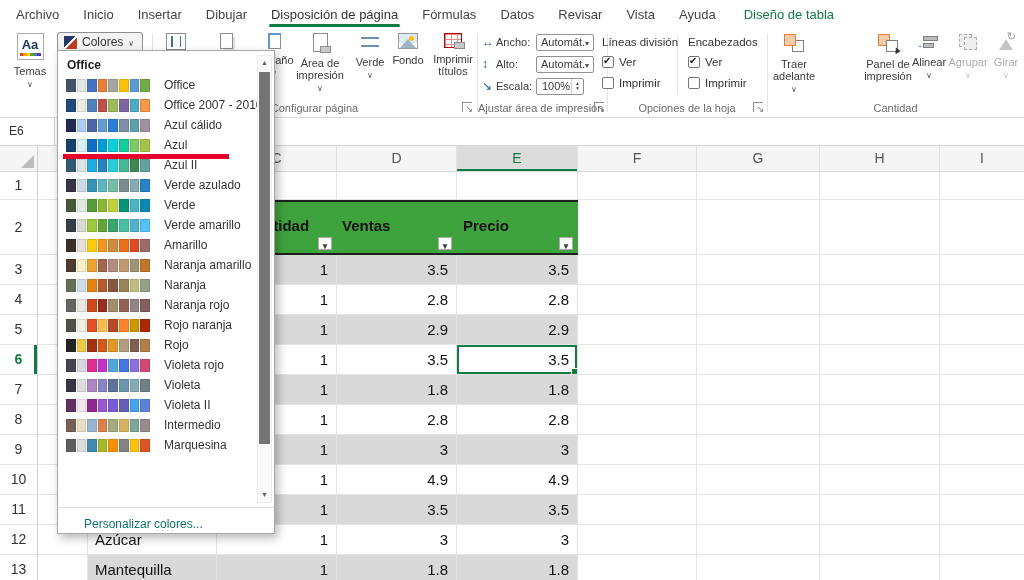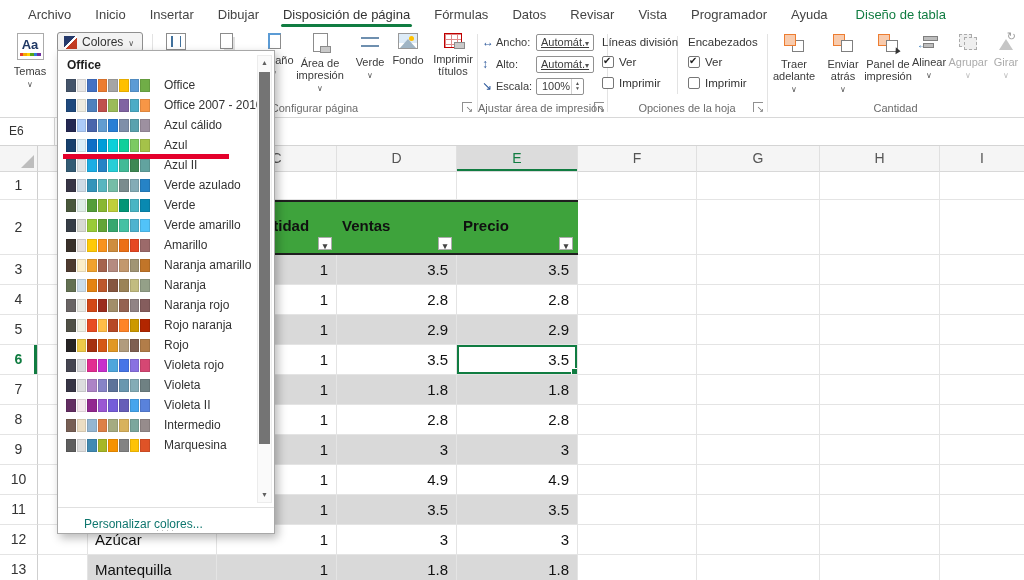--- a/index.html
+++ b/index.html
@@ -2,21 +2,21 @@
 <html><head>
 <meta charset="utf-8">
 <style>
   * { margin:0; padding:0; box-sizing:border-box; }
   body { background:#888; font-family:"Liberation Sans", sans-serif; }
   .app { position:relative; width:1024px; height:580px; background:#fff; overflow:hidden;
          font-family:"Liberation Sans", sans-serif; color:#333; }
 
   
   .menubar { position:absolute; left:0; top:0; width:100%; height:28px; background:#fff;
-             display:flex; align-items:stretch; padding-left:16px; font-size:13px; color:#444; }
+             display:flex; align-items:stretch; padding-left:4px; font-size:13px; color:#444; }
   .menu-tab { padding:0 12px; display:flex; align-items:center; position:relative; cursor:default; white-space:nowrap; }
   .menu-tab.active { color:#333; }
   .menu-tab.active::after { content:""; position:absolute; left:10px; right:10px; bottom:1px; height:3px;
                             background:#107C41; border-radius:2px; }
   .menu-tab.contextual { color:#107C41; margin-left:4px; }
 
   
   .ribbon { position:absolute; left:0; top:28px; width:100%; height:90px; background:#fff;
             border-bottom:1px solid #D8D8D8; }
   .rsep { position:absolute; top:6px; height:78px; width:1px; background:#E3E3E3; }
@@ -60,21 +60,21 @@
   .icon-fondo::after { content:""; position:absolute; bottom:0; left:1px; border-left:8px solid transparent; border-right:8px solid transparent; border-bottom:9px solid #9FB4C4; }
   .icon-titulos { width:18px; height:15px; border:1px solid #C00000; position:relative; background:#fff;
      background-image:linear-gradient(#E08A8A 1px,transparent 1px),linear-gradient(90deg,#E08A8A 1px,transparent 1px);
      background-size:6px 5px; }
 
   
   .fit-row { position:absolute; left:482px; height:18px; display:flex; align-items:center; font-size:11px; color:#3b3b3b; }
   .fit-icon { color:#2B579A; font-size:12px; width:14px; }
   .fit-label { width:40px; }
   .combo { width:58px; height:17px; border:1px solid #919191; border-radius:2px; background:#fff;
-           display:flex; align-items:center; justify-content:space-between; padding:0 4px; font-size:11px;text-decoration:underline; }
+           display:flex; align-items:center; justify-content:space-between; padding:0 4px; font-size:11px; }
   .combo .caret::before { content:"▾"; font-size:8px; color:#555; }
   .spin { width:48px; height:17px; border:1px solid #919191; border-radius:2px; background:#fff;
           display:flex; align-items:center; font-size:11px; position:relative; padding-left:5px; }
   .spin .arrows { position:absolute; right:0; top:0; bottom:0; width:12px; border-left:1px solid #D0D0D0;
                   display:flex; flex-direction:column; align-items:center; justify-content:center; font-size:5px; color:#555; line-height:5px; }
 
   
   .opt-col { position:absolute; font-size:11.5px; color:#333; }
   .opt-title { margin-bottom:8px; }
   .cb-row { display:flex; align-items:center; gap:5px; margin-bottom:9px; }
@@ -179,21 +179,20 @@
       <div class="menu-tab active">Disposición de página</div>
 
       <div class="menu-tab">Fórmulas</div>
 
       <div class="menu-tab">Datos</div>
 
       <div class="menu-tab">Revisar</div>
 
       <div class="menu-tab">Vista</div>
 
-      <div class="menu-tab">Programador</div>
 
       <div class="menu-tab">Ayuda</div>
 
       <div class="menu-tab contextual">Diseño de tabla</div>
     </div>
 
   <div class="ribbon">
     <div class="rsep" style="left:152px"></div>
     <div class="rsep" style="left:477px"></div>
     <div class="rsep" style="left:607px"></div>
@@ -309,28 +308,20 @@
     </div>
     <div class="rgroup-label" style="left:607px; width:160px">Opciones de la hoja</div>
     <div class="launcher" style="left:753px"></div>
 
     <div class="big-btn" style="left:768px; width:52px">
       <span class="icon-overlap">
         <span class="sq-orange front pos-tl"></span>
           <span class="sq-white back pos-br"></span>
       </span>
       <span class="lbl">Traer adelante</span>
-      <span class="chev"></span>
-    </div>
-    <div class="big-btn" style="left:822px; width:42px">
-      <span class="icon-overlap">
-        <span class="sq-orange back pos-tl"></span>
-          <span class="sq-white front pos-br"></span>
-      </span>
-      <span class="lbl">Enviar atrás</span>
       <span class="chev"></span>
     </div>
     <div class="big-btn" style="left:864px; width:48px">
       <span class="icon-overlap">
         <span class="sq-orange back pos-tl"></span>
           <span class="sq-white front pos-br"></span>
         <span class="cursor-glyph">▲</span>
       </span>
       <span class="lbl">Panel de impresión</span>
     </div>

